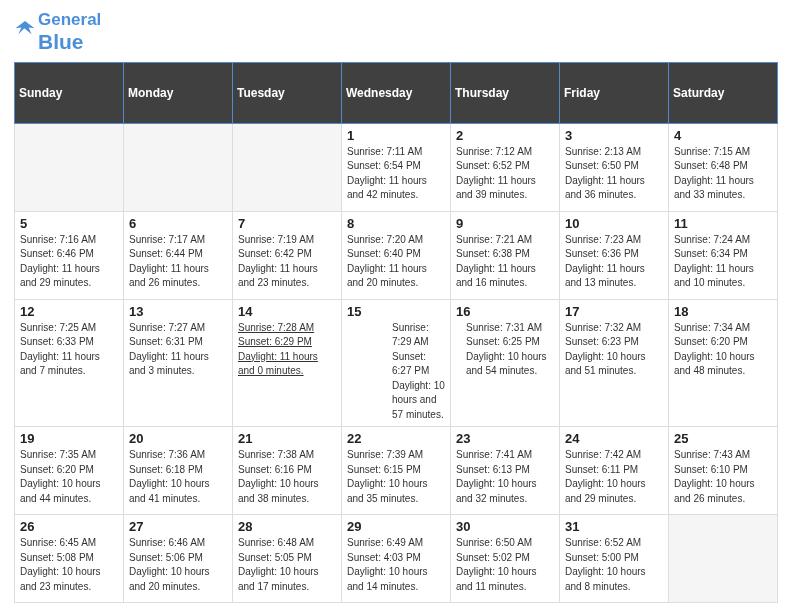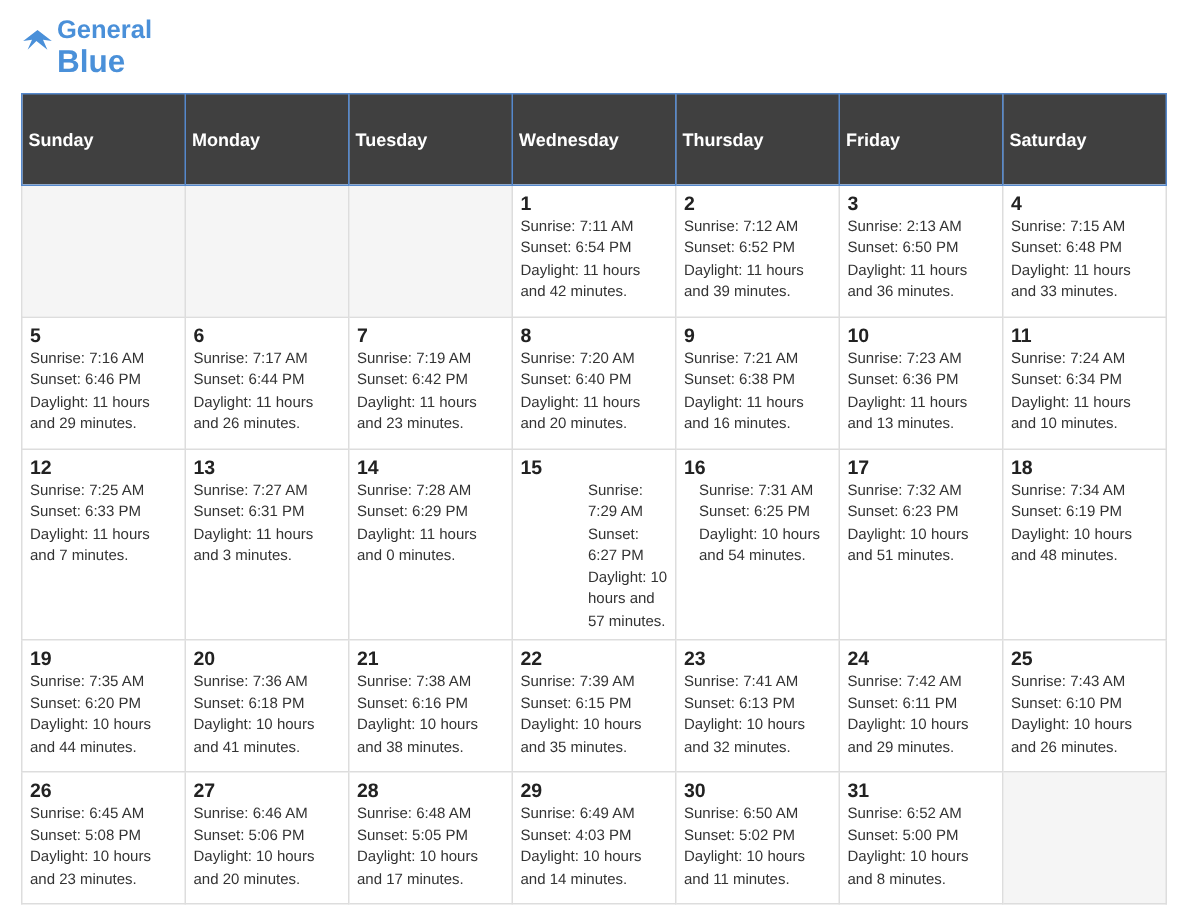--- a/index.html
+++ b/index.html
@@ -203,21 +203,21 @@
 Daylight: 11 hours and 7 minutes.</div>
           </td>
           <td>
             <span class="day-num">13</span>
             <div class="day-info" style="white-space: pre-line;">Sunrise: 7:27 AM
 Sunset: 6:31 PM
 Daylight: 11 hours and 3 minutes.</div>
           </td>
           <td>
             <span class="day-num">14</span>
-            <div class="day-info" style="white-space: pre-line;">Sunrise: 7:28 AM
+            <div class="day-info" style="white-space: pre-line; text-decoration: underline;">Sunrise: 7:28 AM
 Sunset: 6:29 PM
 Daylight: 11 hours and 0 minutes.</div>
           </td>
           <td>
             <span class="day-num">15</span>
             <div class="day-info" style="white-space: pre-line; margin-left: 45px;">Sunrise: 7:29 AM
 Sunset: 6:27 PM
 Daylight: 10 hours and 57 minutes.</div>
           </td>
           <td>
@@ -228,21 +228,21 @@
           </td>
           <td>
             <span class="day-num">17</span>
             <div class="day-info" style="white-space: pre-line;">Sunrise: 7:32 AM
 Sunset: 6:23 PM
 Daylight: 10 hours and 51 minutes.</div>
           </td>
           <td>
             <span class="day-num">18</span>
             <div class="day-info" style="white-space: pre-line;">Sunrise: 7:34 AM
-Sunset: 6:19 PM
+Sunset: 6:20 PM
 Daylight: 10 hours and 48 minutes.</div>
           </td>
         </tr>
         <tr>
           <td>
             <span class="day-num">19</span>
             <div class="day-info" style="white-space: pre-line;">Sunrise: 7:35 AM
 Sunset: 6:20 PM
 Daylight: 10 hours and 44 minutes.</div>
           </td>

